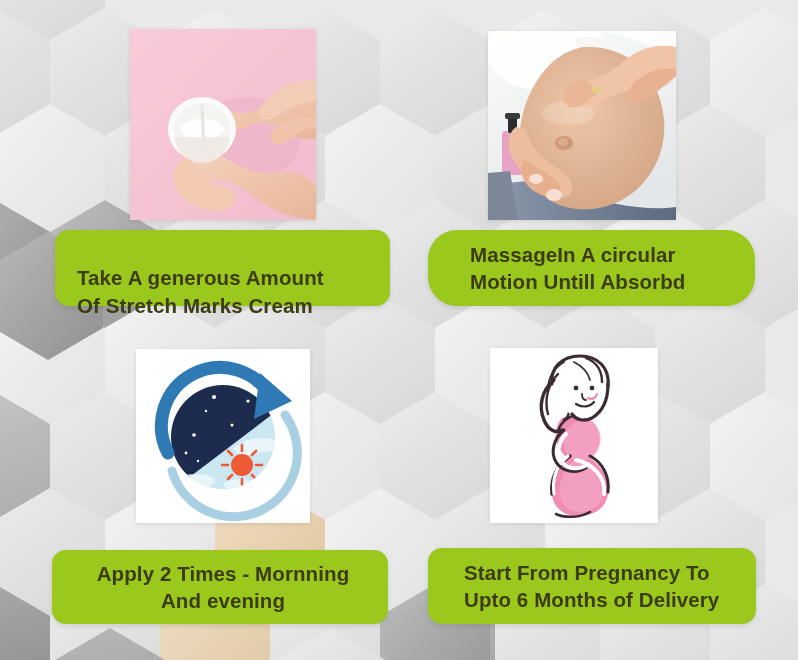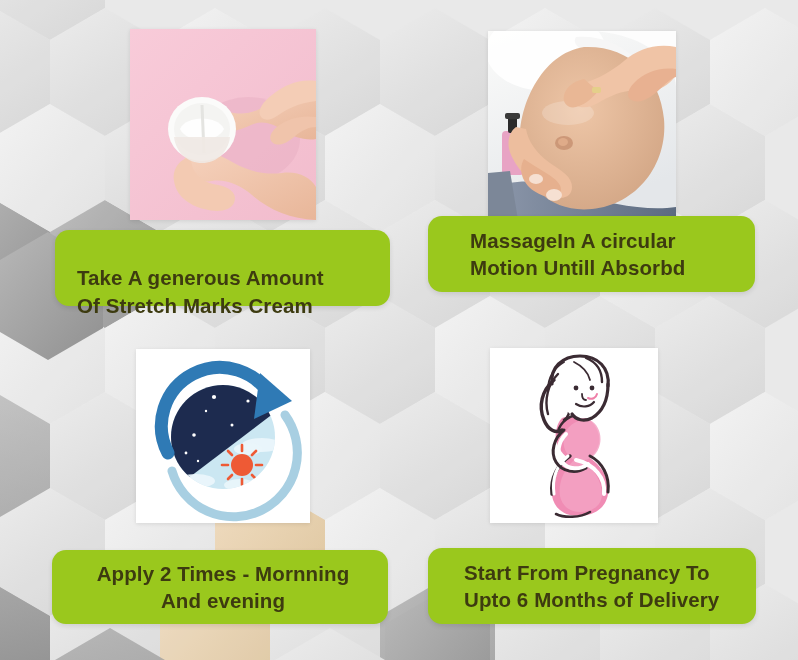--- a/index.html
+++ b/index.html
@@ -45,21 +45,21 @@
   }
   .label .txt {
     width: 100%;
     font-size: 20.5px;
     line-height: 1.33;
     white-space: pre-line;
   }
   #label-1 { left: 55px;  top: 230px; width: 335px; height: 76px; }
   #label-1 .txt { padding-left: 22px; text-align: left; margin-top: 47px; }
 
-  #label-2 { left: 428px; top: 216px; width: 327px; height: 76px; }
+  #label-2 { left: 428px; top: 230px; width: 327px; height: 76px; border-radius: 29px; }
   #label-2 .txt { padding-left: 42px; text-align: left; }
 
   #label-3 { left: 52px;  top: 550px; width: 336px; height: 74px; }
   #label-3 .txt { padding-left: 6px; text-align: center; }
 
   #label-4 { left: 428px; top: 548px; width: 328px; height: 76px; }
   #label-4 .txt { padding-left: 36px; text-align: left; }
 </style>
 </head>
 <body>

